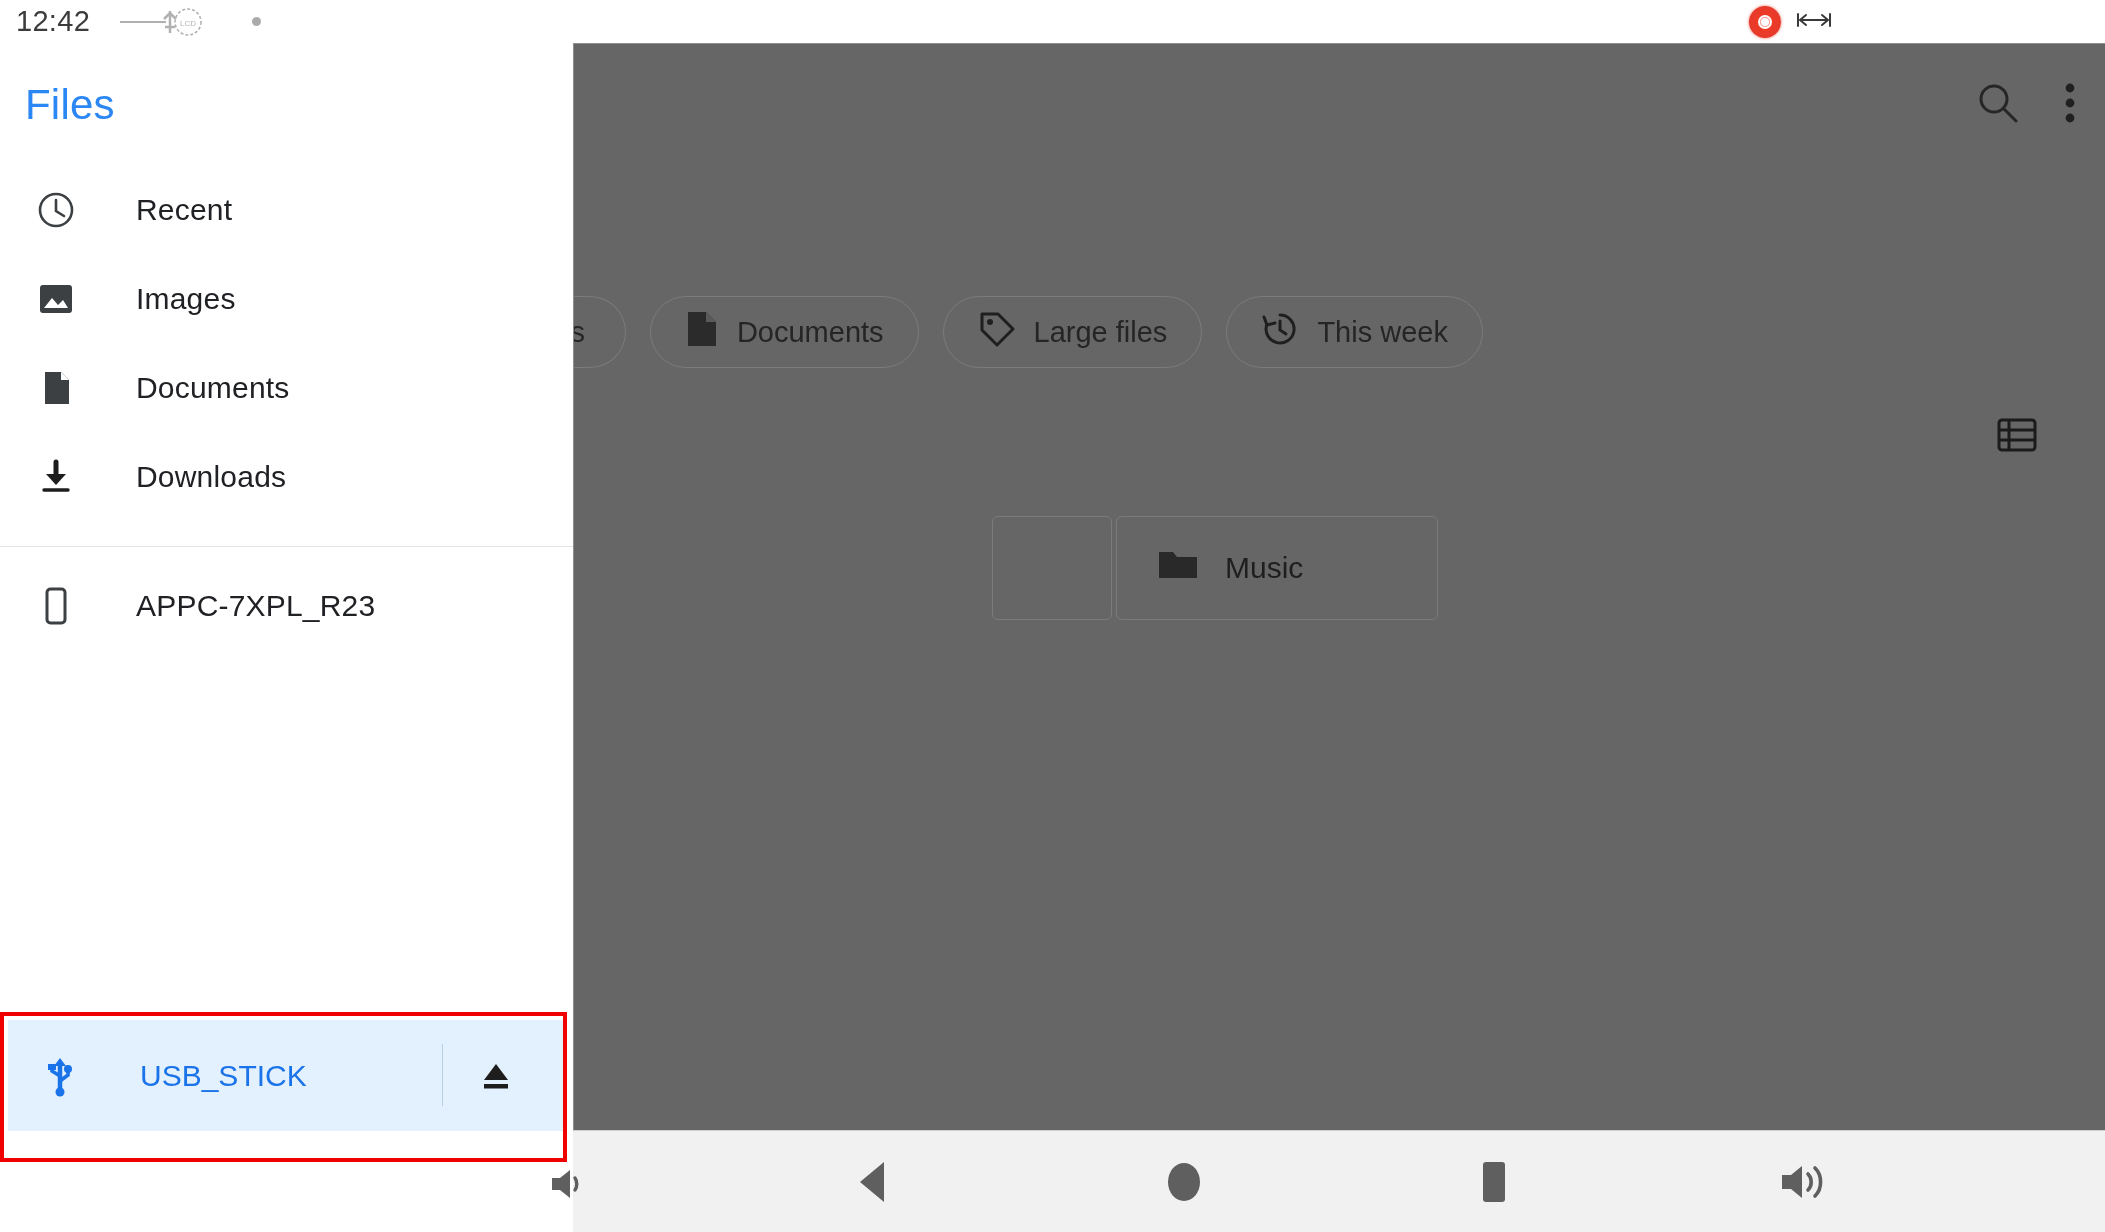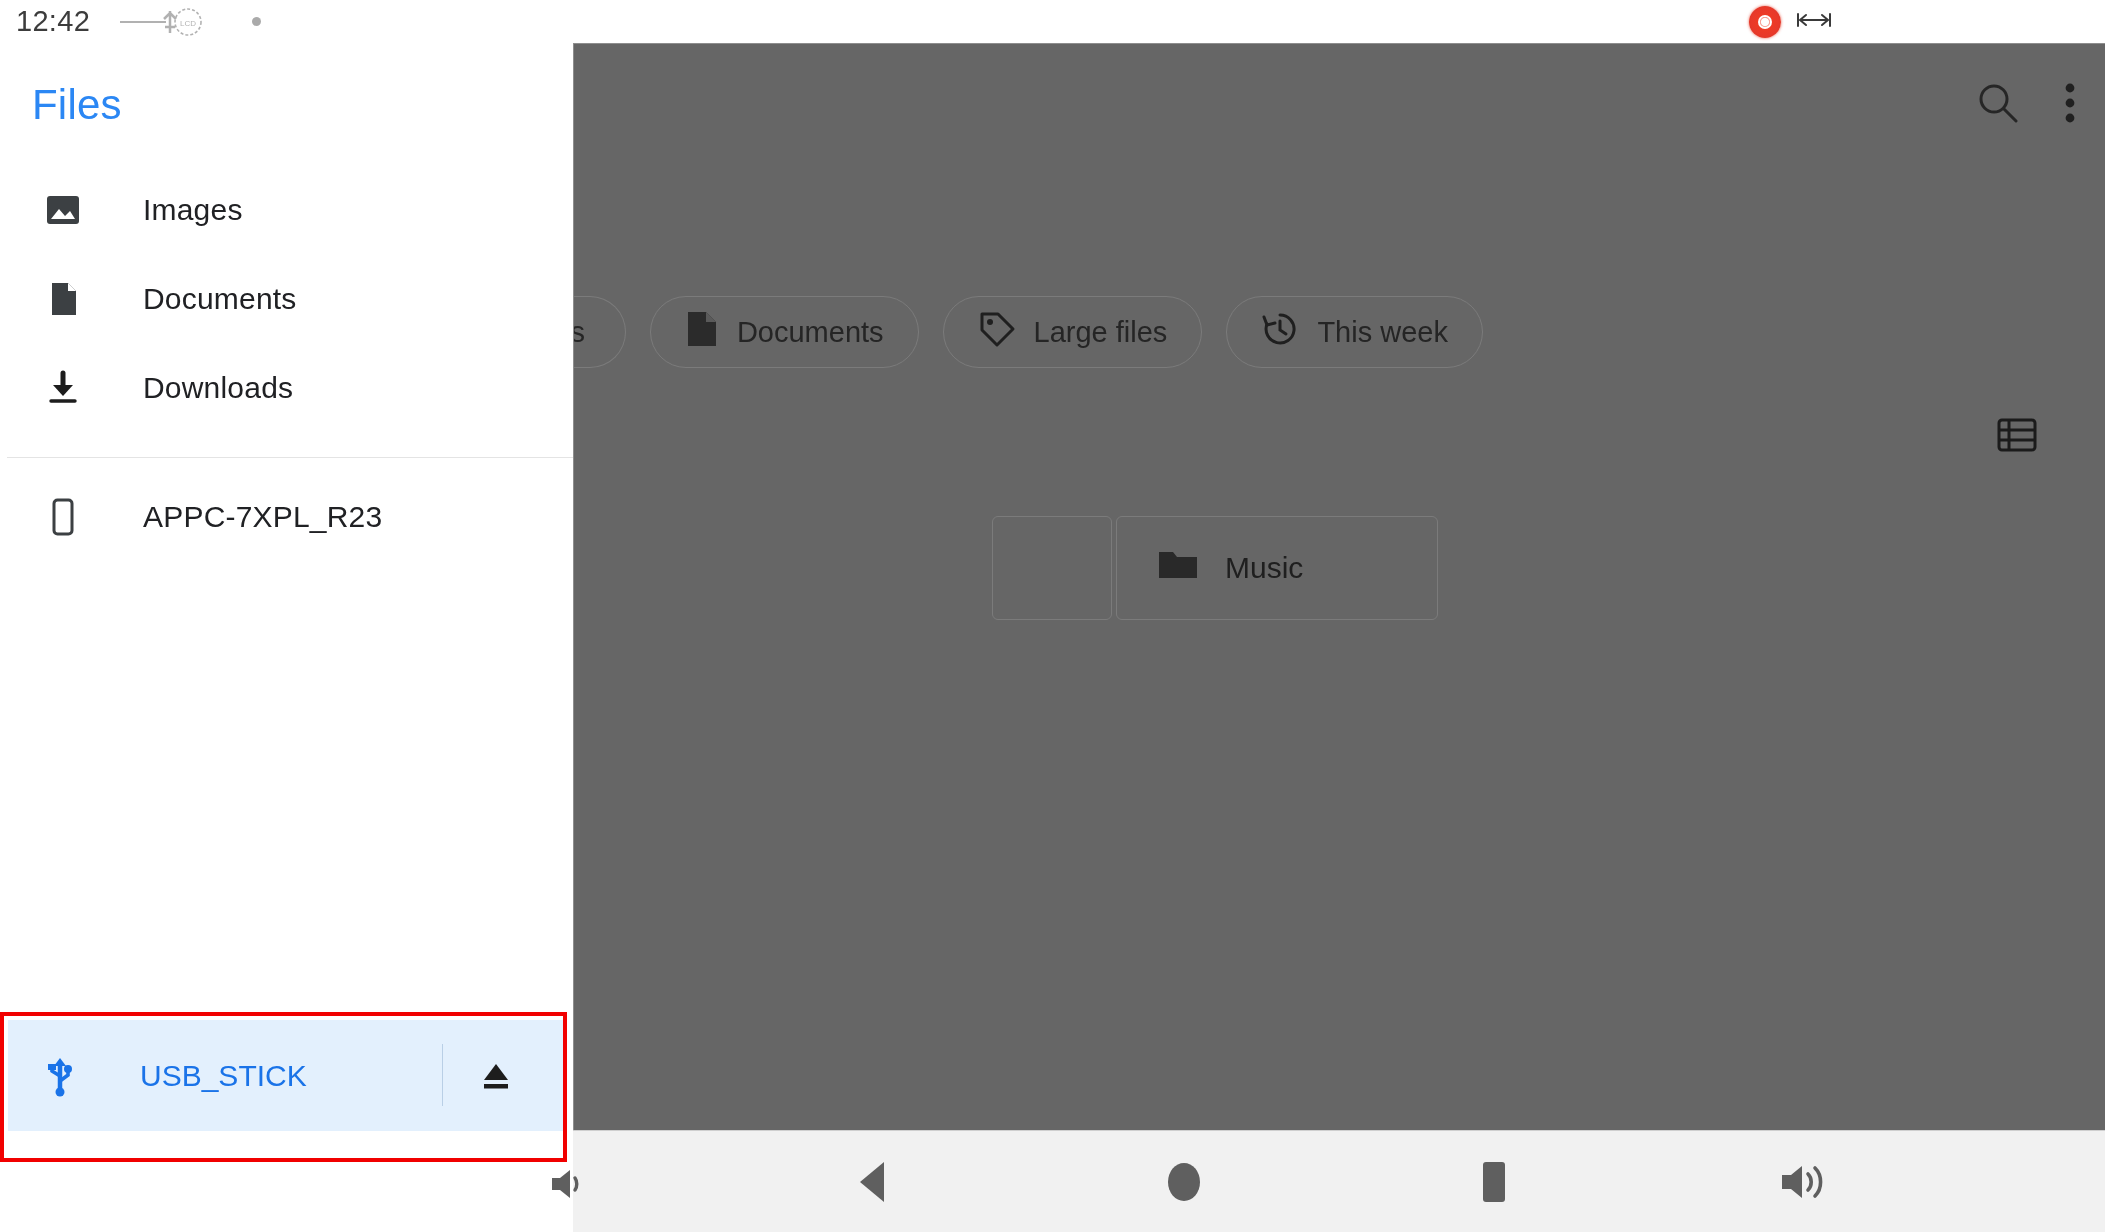--- a/index.html
+++ b/index.html
@@ -72,21 +72,21 @@
   .folder-card {
     width:322px; height:104px; border:1px solid #7b7b7b; border-radius:6px;
     display:flex; align-items:center; gap:26px; padding-left:40px;
     color:#1f1f1f; font-size:30px;
   }
   .folder-card.partial { width:120px; margin-left:-120px; }
 
   
   #drawer {
     position:absolute; left:0; top:43px; width:573px; height:1087px;
-    background:#ffffff; z-index:5;padding-left:7px;
+    background:#ffffff; z-index:5;
   }
   #drawer-title {
     font-size:42px; color:#2b87f4; font-weight:400;
     margin:38px 0 0 25px; letter-spacing:0.2px;
   }
   #nav-list { margin-top:36px; }
   .nav-item {
     height:89px; display:flex; align-items:center; padding-left:34px;
     cursor:pointer;
   }
@@ -253,20 +253,29 @@
 
   </div>
 </div>
 
 <div id="drawer">
 
   <div id="drawer-title">Files</div>
 
   <div id="nav-list">
 
+    <div class="nav-item">
+      <span class="nav-icon">
+        <svg width="40" height="40" viewBox="0 0 40 40">
+          <circle cx="20" cy="20" r="16" fill="none" stroke="#3c4043" stroke-width="2.6"></circle>
+          <path d="M20 10 v11 l8 5" fill="none" stroke="#3c4043" stroke-width="2.6" stroke-linecap="round"></path>
+        </svg>
+      </span>
+      <span class="nav-label">Recent</span>
+    </div>
 
     <div class="nav-item">
       <span class="nav-icon">
         <svg width="40" height="40" viewBox="0 0 40 40">
           <rect x="4" y="6" width="32" height="28" rx="3" fill="#3c4043"></rect>
           <path d="M8 29 l8 -10 l6 7 l5 -5 l5 8 z" fill="#ffffff"></path>
         </svg>
       </span>
       <span class="nav-label">Images</span>
     </div>

